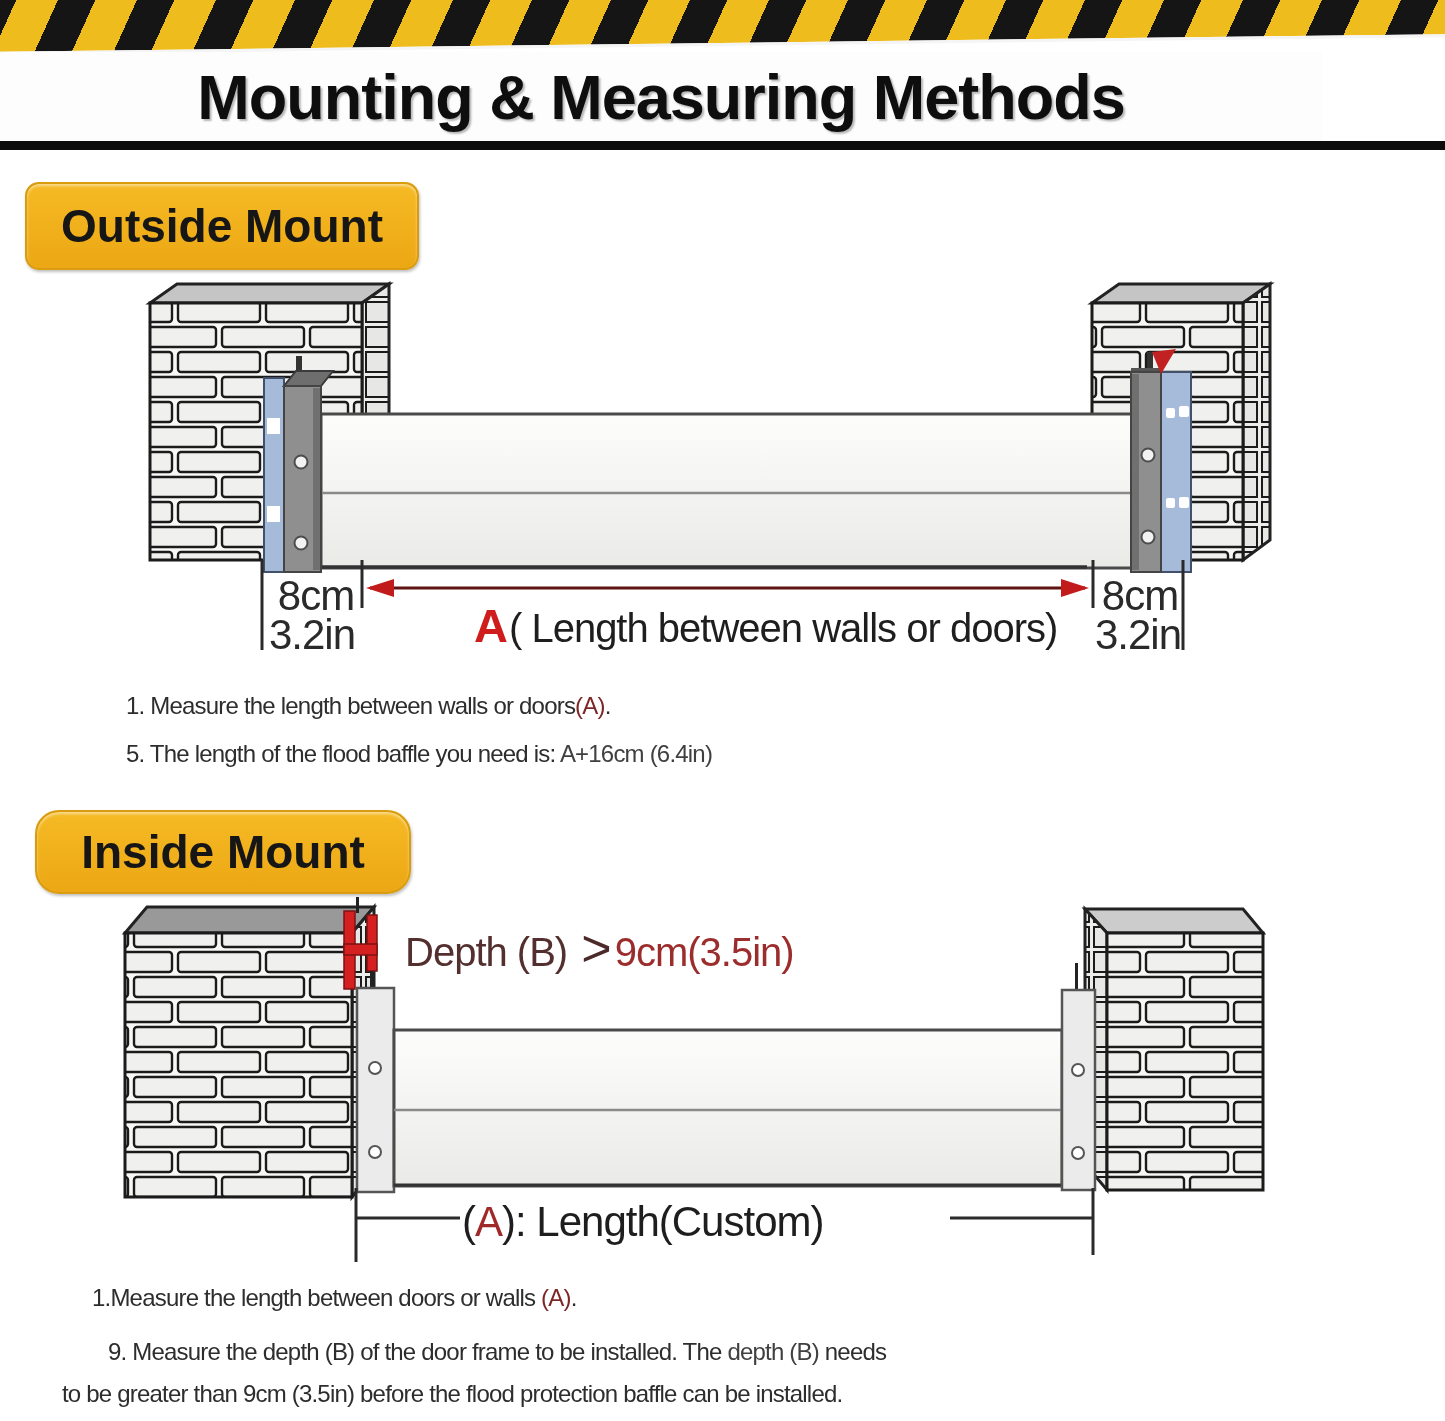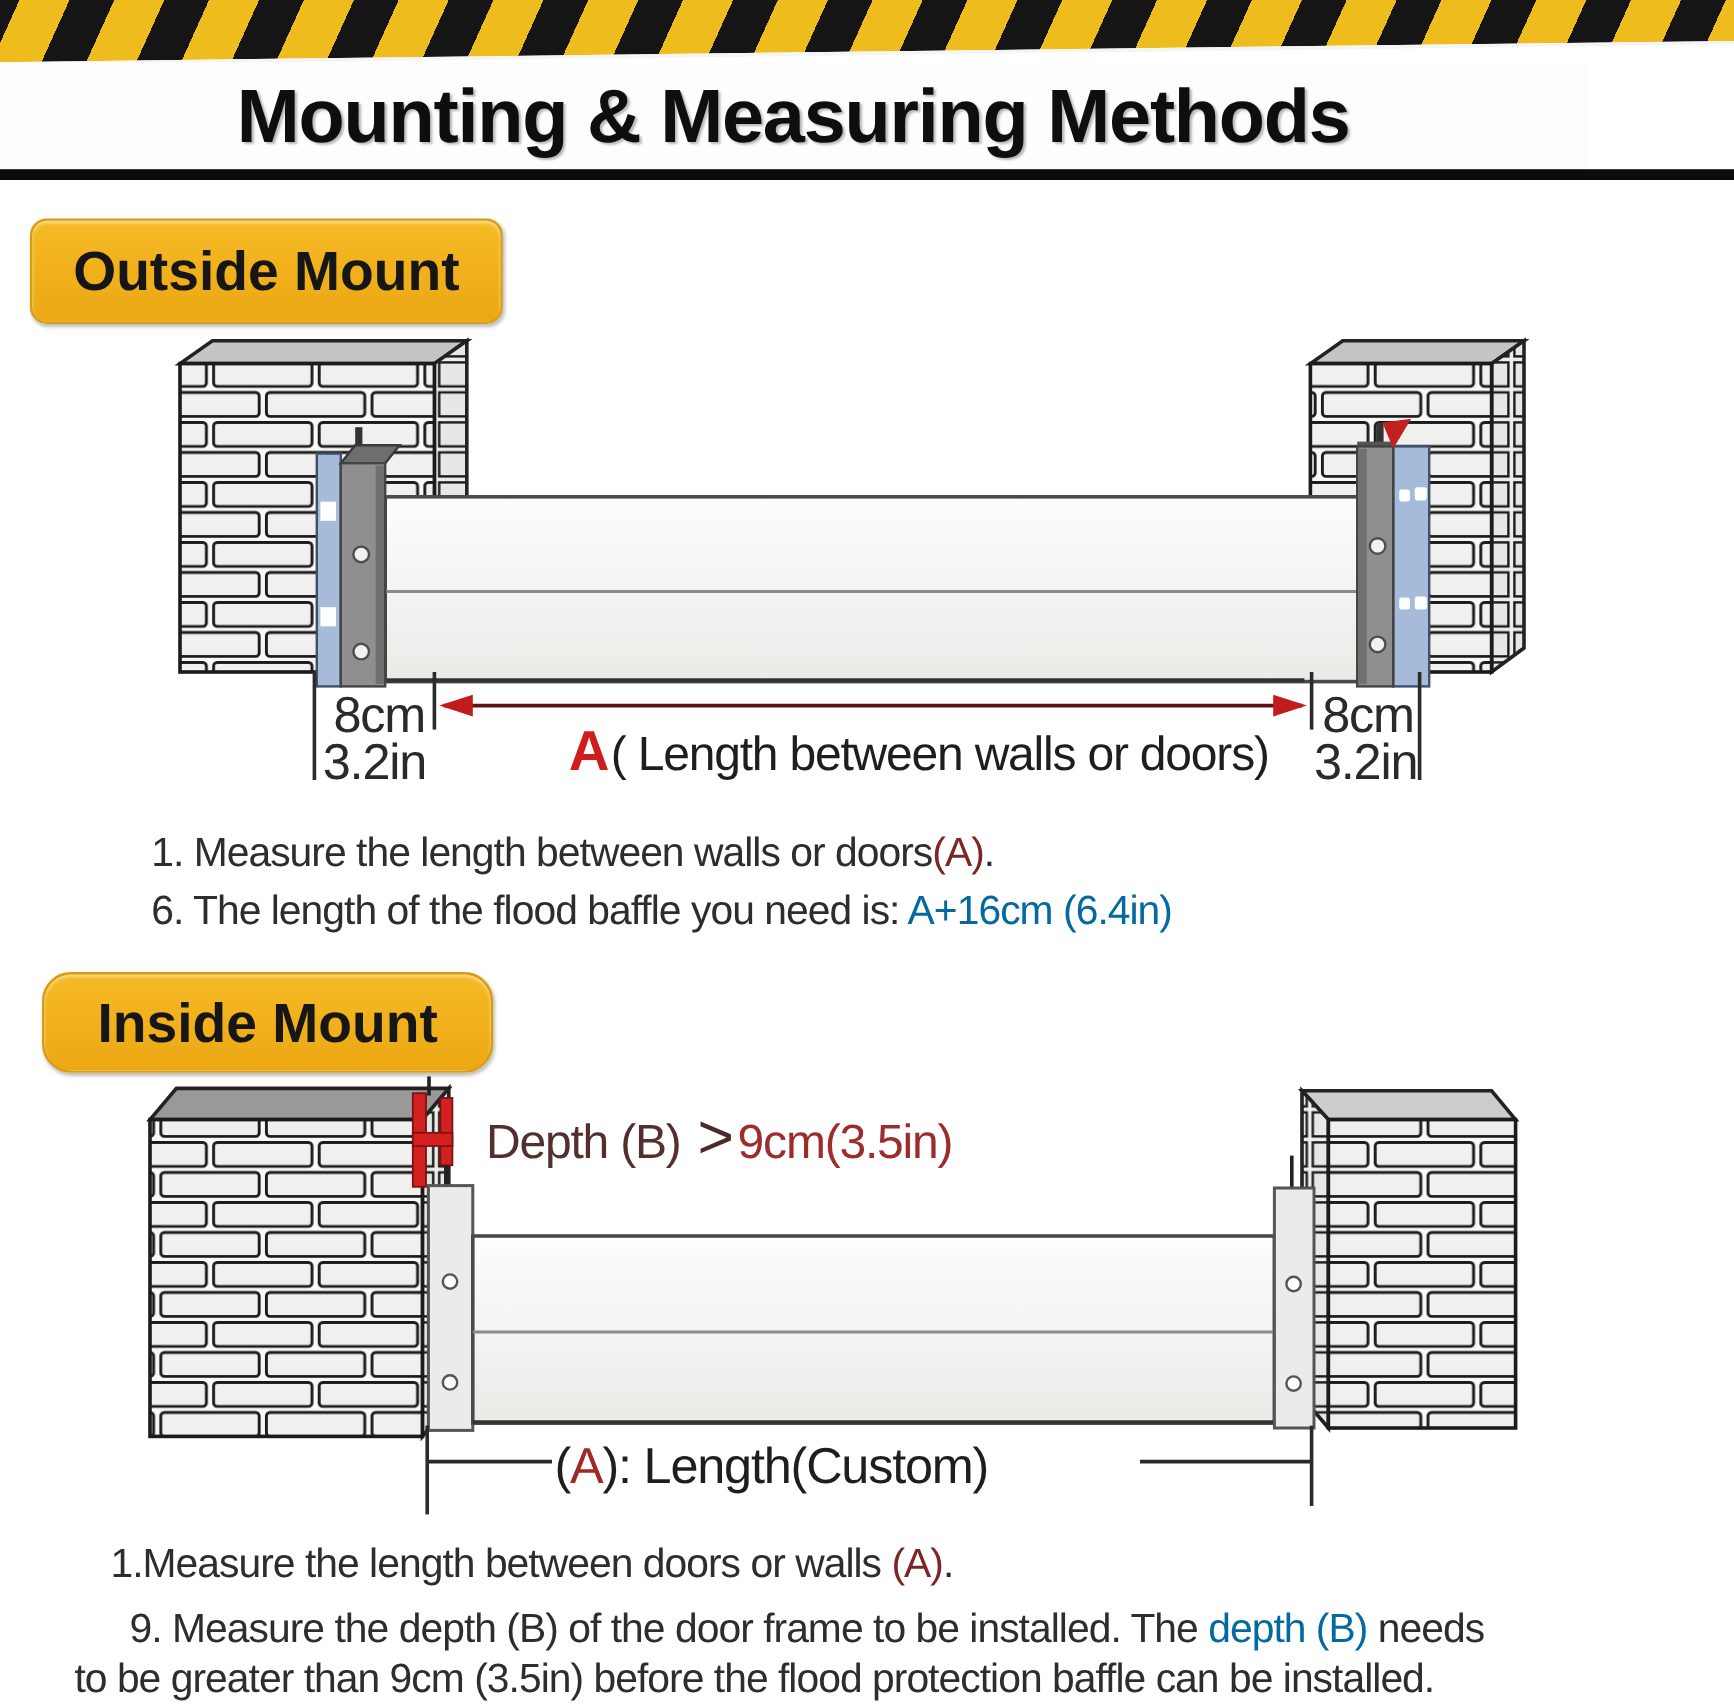--- a/index.html
+++ b/index.html
@@ -38,22 +38,22 @@
   
   .lbl{position:absolute;color:#222;white-space:nowrap;}
   .dim{font-size:42px;letter-spacing:-1px;color:#2a2a2a;}
   .span-label{font-size:40px;letter-spacing:-1px;color:#1e1e1e;}
   .span-label .red-a{font-size:47px;font-weight:700;color:#cf1d1d;padding-right:2px;}
   .depth-label{font-size:40px;color:#53302f;letter-spacing:-1px;}
   .depth-label .gt{font-size:52px;color:#4c2a2a;padding:0 4px;}
   .depth-label .val{font-size:40px;color:#9c2d2d;letter-spacing:-1px;}
   .inside-span-label{font-size:42px;letter-spacing:-1px;color:#1e1e1e;}
   .inside-span-label .red-a{color:#a12828;}
-  .note{font-size:34px;letter-spacing:-0.8px;color:#2d2d2d;}
-  .note .red{color:#0369a1;}
+  .note{font-size:24px;letter-spacing:-0.8px;color:#2d2d2d;}
+  .note .red{color:#404040;}
   .note .darkred{color:#7d2626;}
 </style>
 </head>
 <body>
 
 <div class="tape"></div>
 <div class="title-band">
   <div class="page-title">Mounting &amp; Measuring Methods</div>
 </div>
 <div class="header-bar"></div>
@@ -204,21 +204,21 @@
 <div class="lbl dim" style="left:1094px;top:611px;width:88px;text-align:center;">3.2in</div>
 
 <div class="lbl span-label" style="left:474px;top:598px;">
   <span class="red-a">A</span><span>( Length between walls or doors)</span>
 </div>
 
 <div class="lbl note" style="left:126px;top:692px;">
   <span>1. Measure the length between walls or doors</span><span class="darkred">(A)</span><span>.</span>
 </div>
 <div class="lbl note" style="left:126px;top:740px;">
-  <span>6. The length of the flood baffle you need is: </span><span class="red">A+16cm (6.4in)</span>
+  <span>5. The length of the flood baffle you need is: </span><span class="red">A+16cm (6.4in)</span>
 </div>
 
 <div class="lbl depth-label" style="left:405px;top:918px;">
   <span>Depth (B) </span><span class="gt">&gt;</span><span class="val">9cm(3.5in)</span>
 </div>
 
 <div class="lbl inside-span-label" style="left:462px;top:1198px;">
   <span>(</span><span class="red-a">A</span><span>): Length(Custom)</span>
 </div>
 

